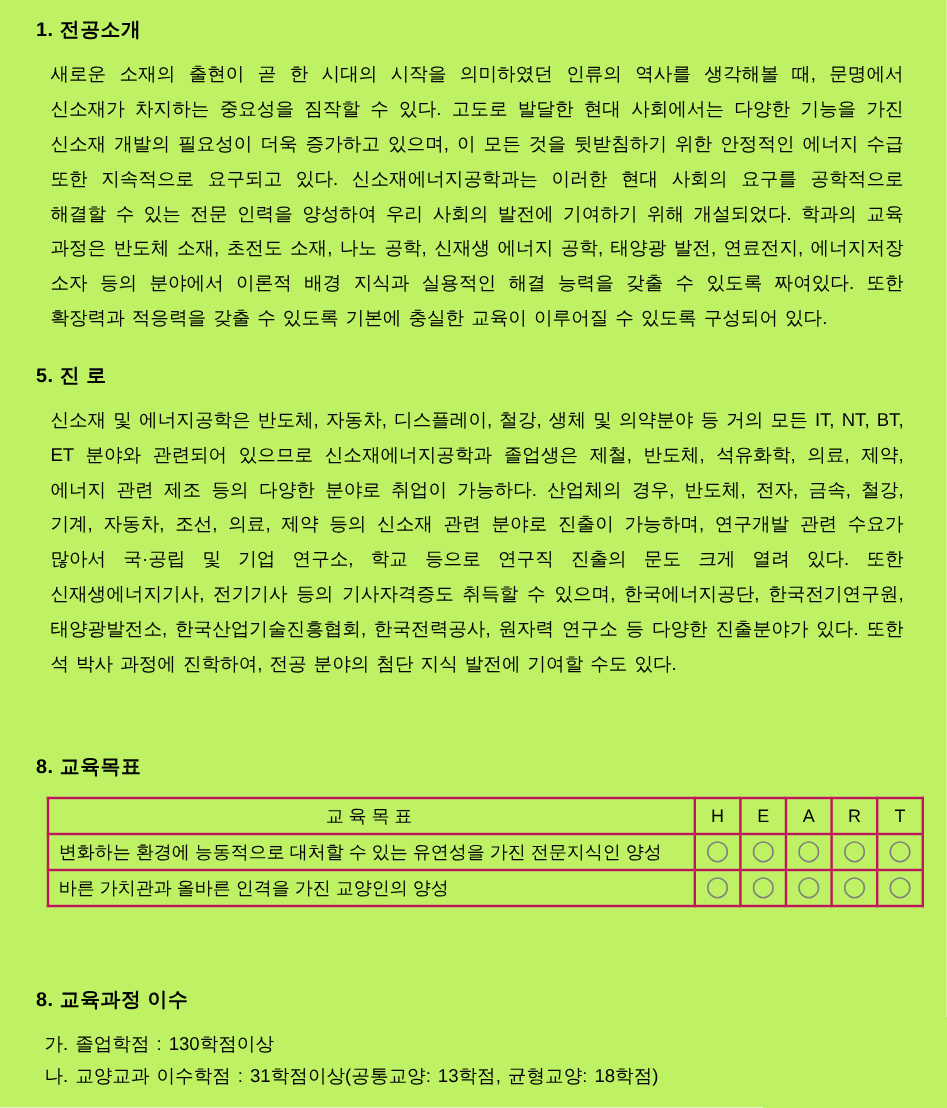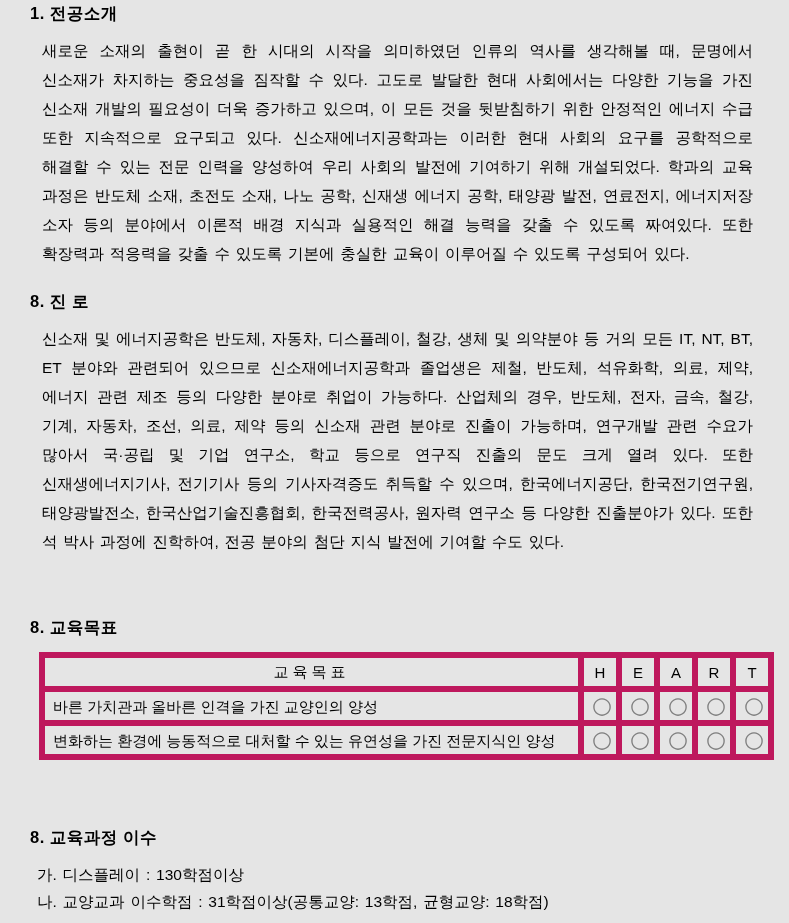--- a/index.html
+++ b/index.html
@@ -7,22 +7,22 @@
     padding: 0;
     background: #ffffff;
     color: #000000;
     font-family: "Liberation Sans", "DejaVu Sans", sans-serif;
   }
   .page {
     position: relative;
     width: 789px;
     height: 923px;
     box-sizing: border-box;
-    padding: 2px 24px 16px 30px;
-    background: #e5e5e5;
+    padding: 14px 24px 16px 30px;
+    background: #bef264;
     overflow: hidden;
   }
   h2.sec-heading {
     margin: 0 0 7px 0;
     font-size: 16.5px;
     line-height: 22px;
     font-weight: 700;
     letter-spacing: 0.5px;
     white-space: pre-wrap;
   }
@@ -46,21 +46,21 @@
     border-collapse: collapse;
     table-layout: fixed;
     width: 729px;
     margin-left: 9px;
     margin-bottom: 66px;
     border: 2px solid #000000;
     font-size: 15px;
   }
   table.objectives-table th,
   table.objectives-table td {
-    border: 6px solid #be185d;
+    border: 2px solid #be185d;
     padding: 2px 8px;
     vertical-align: middle;
   }
   th.obj-col-header {
     font-weight: 400;
     text-align: center;
     letter-spacing: 4px;
     height: 24px;
   }
   th.rating-col-header {
@@ -99,21 +99,21 @@
 <body>
 
 <div class="page">
 
   <section class="sec-intro">
     <h2 class="sec-heading">1. 전공소개</h2>
     <p class="sec-body">새로운 소재의 출현이 곧 한 시대의 시작을 의미하였던 인류의 역사를 생각해볼 때, 문명에서 신소재가 차지하는 중요성을 짐작할 수 있다. 고도로 발달한 현대 사회에서는 다양한 기능을 가진 신소재 개발의 필요성이 더욱 증가하고 있으며, 이 모든 것을 뒷받침하기 위한 안정적인 에너지 수급 또한 지속적으로 요구되고 있다. 신소재에너지공학과는 이러한 현대 사회의 요구를 공학적으로 해결할 수 있는 전문 인력을 양성하여 우리 사회의 발전에 기여하기 위해 개설되었다. 학과의 교육 과정은 반도체 소재, 초전도 소재, 나노 공학, 신재생 에너지 공학, 태양광 발전, 연료전지, 에너지저장 소자 등의 분야에서 이론적 배경 지식과 실용적인 해결 능력을 갖출 수 있도록 짜여있다. 또한 확장력과 적응력을 갖출 수 있도록 기본에 충실한 교육이 이루어질 수 있도록 구성되어 있다.</p>
   </section>
 
   <section class="sec-career">
-    <h2 class="sec-heading">8. 진 로</h2>
+    <h2 class="sec-heading">5. 진 로</h2>
     <p class="sec-body">신소재 및 에너지공학은 반도체, 자동차, 디스플레이, 철강, 생체 및 의약분야 등 거의 모든 IT, NT, BT, ET 분야와 관련되어 있으므로 신소재에너지공학과 졸업생은 제철, 반도체, 석유화학, 의료, 제약, 에너지 관련 제조 등의 다양한 분야로 취업이 가능하다. 산업체의 경우, 반도체, 전자, 금속, 철강, 기계, 자동차, 조선, 의료, 제약 등의 신소재 관련 분야로 진출이 가능하며, 연구개발 관련 수요가 많아서 국·공립 및 기업 연구소, 학교 등으로 연구직 진출의 문도 크게 열려 있다. 또한 신재생에너지기사, 전기기사 등의 기사자격증도 취득할 수 있으며, 한국에너지공단, 한국전기연구원, 태양광발전소, 한국산업기술진흥협회, 한국전력공사, 원자력 연구소 등 다양한 진출분야가 있다. 또한 석 박사 과정에 진학하여, 전공 분야의 첨단 지식 발전에 기여할 수도 있다.</p>
   </section>
 
   <section class="sec-objectives">
     <h2 class="sec-heading">8. 교육목표</h2>
     <table class="objectives-table">
       <colgroup>
         <col style="width:539px">
         <col style="width:38px">
           <col style="width:38px">
@@ -126,41 +126,41 @@
           <th class="obj-col-header">교육목표</th>
           <th class="rating-col-header">H</th>
           <th class="rating-col-header">E</th>
           <th class="rating-col-header">A</th>
           <th class="rating-col-header">R</th>
           <th class="rating-col-header">T</th>
         </tr>
       </thead>
       <tbody>
         <tr>
-          <td class="objective-cell">바른 가치관과 올바른 인격을 가진 교양인의 양성</td>
+          <td class="objective-cell">변화하는 환경에 능동적으로 대처할 수 있는 유연성을 가진 전문지식인 양성</td>
           <td class="mark-cell"><span class="circle-glyph">○</span></td>
           <td class="mark-cell"><span class="circle-glyph">○</span></td>
           <td class="mark-cell"><span class="circle-glyph">○</span></td>
           <td class="mark-cell"><span class="circle-glyph">○</span></td>
           <td class="mark-cell"><span class="circle-glyph">○</span></td>
         </tr>
         <tr>
-          <td class="objective-cell">변화하는 환경에 능동적으로 대처할 수 있는 유연성을 가진 전문지식인 양성</td>
+          <td class="objective-cell">바른 가치관과 올바른 인격을 가진 교양인의 양성</td>
           <td class="mark-cell"><span class="circle-glyph">○</span></td>
           <td class="mark-cell"><span class="circle-glyph">○</span></td>
           <td class="mark-cell"><span class="circle-glyph">○</span></td>
           <td class="mark-cell"><span class="circle-glyph">○</span></td>
           <td class="mark-cell"><span class="circle-glyph">○</span></td>
         </tr>
       </tbody>
     </table>
   </section>
 
   <section class="sec-curriculum">
     <h2 class="sec-heading">8. 교육과정 이수</h2>
     <div class="req-list">
-      <div class="req-item">가. 디스플레이 : 130학점이상</div>
+      <div class="req-item">가. 졸업학점 : 130학점이상</div>
       <div class="req-item">나. 교양교과 이수학점 : 31학점이상(공통교양: 13학점, 균형교양: 18학점)</div>
 
     </div>
   </section>
 
 </div>
 
 </body></html>

